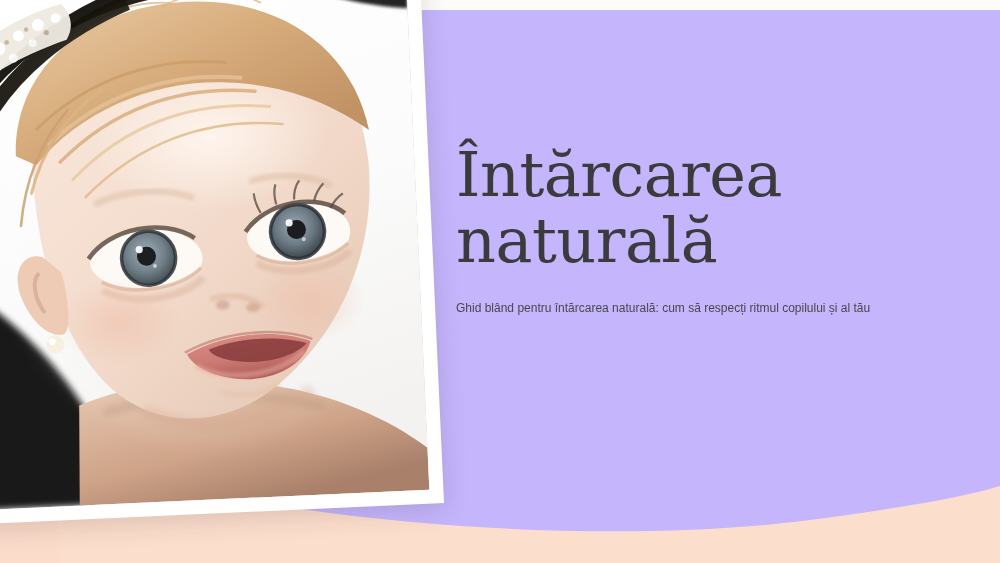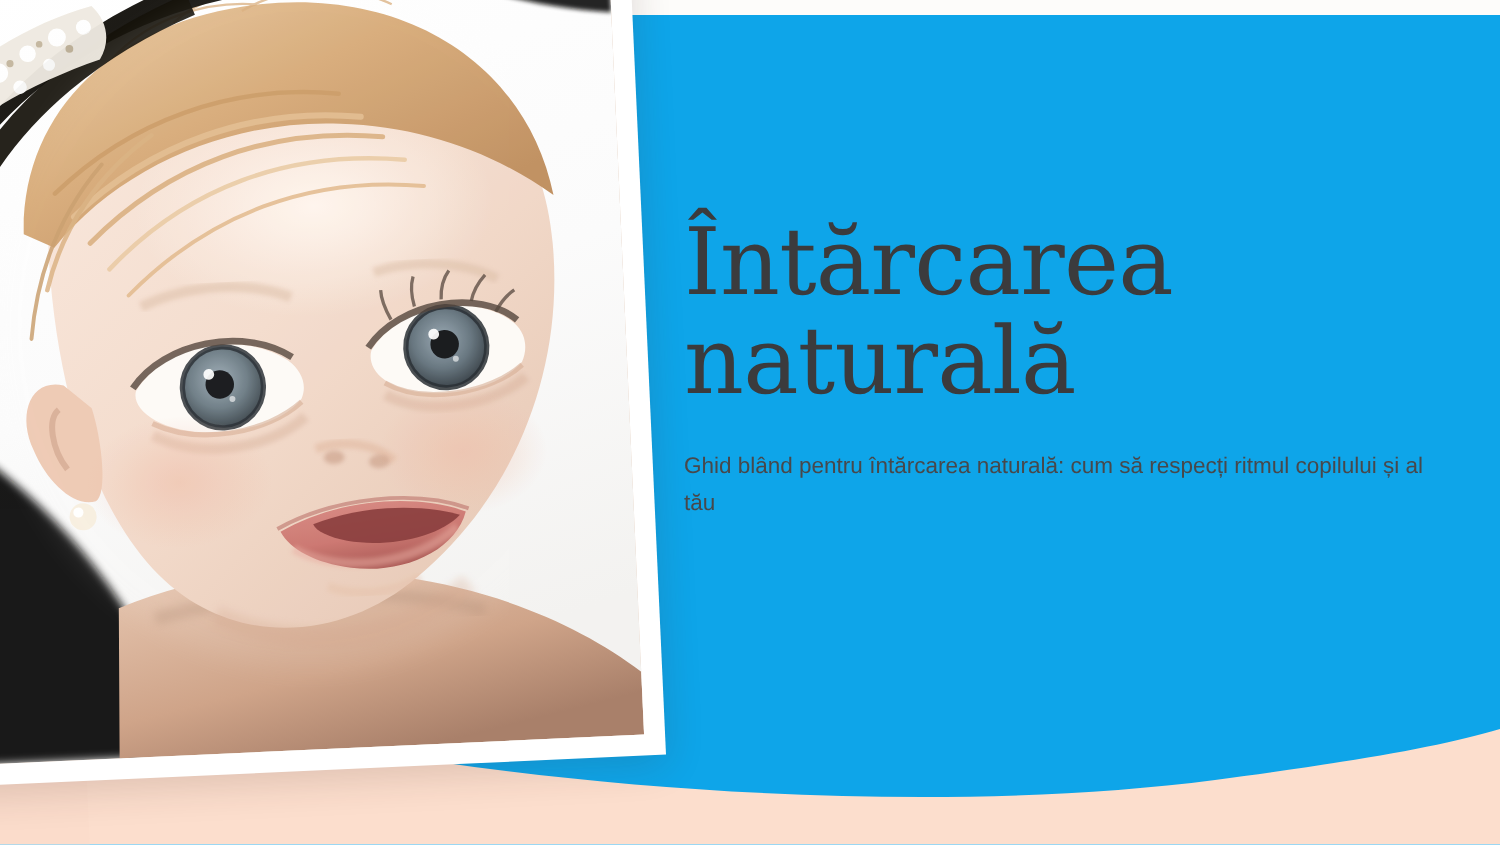--- a/index.html
+++ b/index.html
@@ -9,21 +9,21 @@
     background: #ffffff;
   }
   body {
     font-family: "Liberation Sans", sans-serif;
   }
 
   .slide {
     position: relative;
     width: 1000px;
     height: 563px;
-    background: #0ea5e9;
+    background: #c4b5fd;
     overflow: hidden;
   }
 
   
   .top-band {
     position: absolute;
     left: 0; top: 0;
     width: 1000px; height: 10px;
     background: #fdfcfa;
     z-index: 1;
@@ -94,21 +94,21 @@
     font-size: 62px;
     line-height: 1.06;
     letter-spacing: -0.5px;
     color: #3b3b3d;
     white-space: pre-line;
   }
   .subhead {
     margin: 26px 0 0 0;
     font-family: "Liberation Sans", sans-serif;
     font-weight: 400;
-    font-size: 15px;
+    font-size: 12px;
     line-height: 1.62;
     color: #48484b;
     max-width: 500px;
   }
 </style>
 </head>
 <body>
 
 <div class="slide">
 

